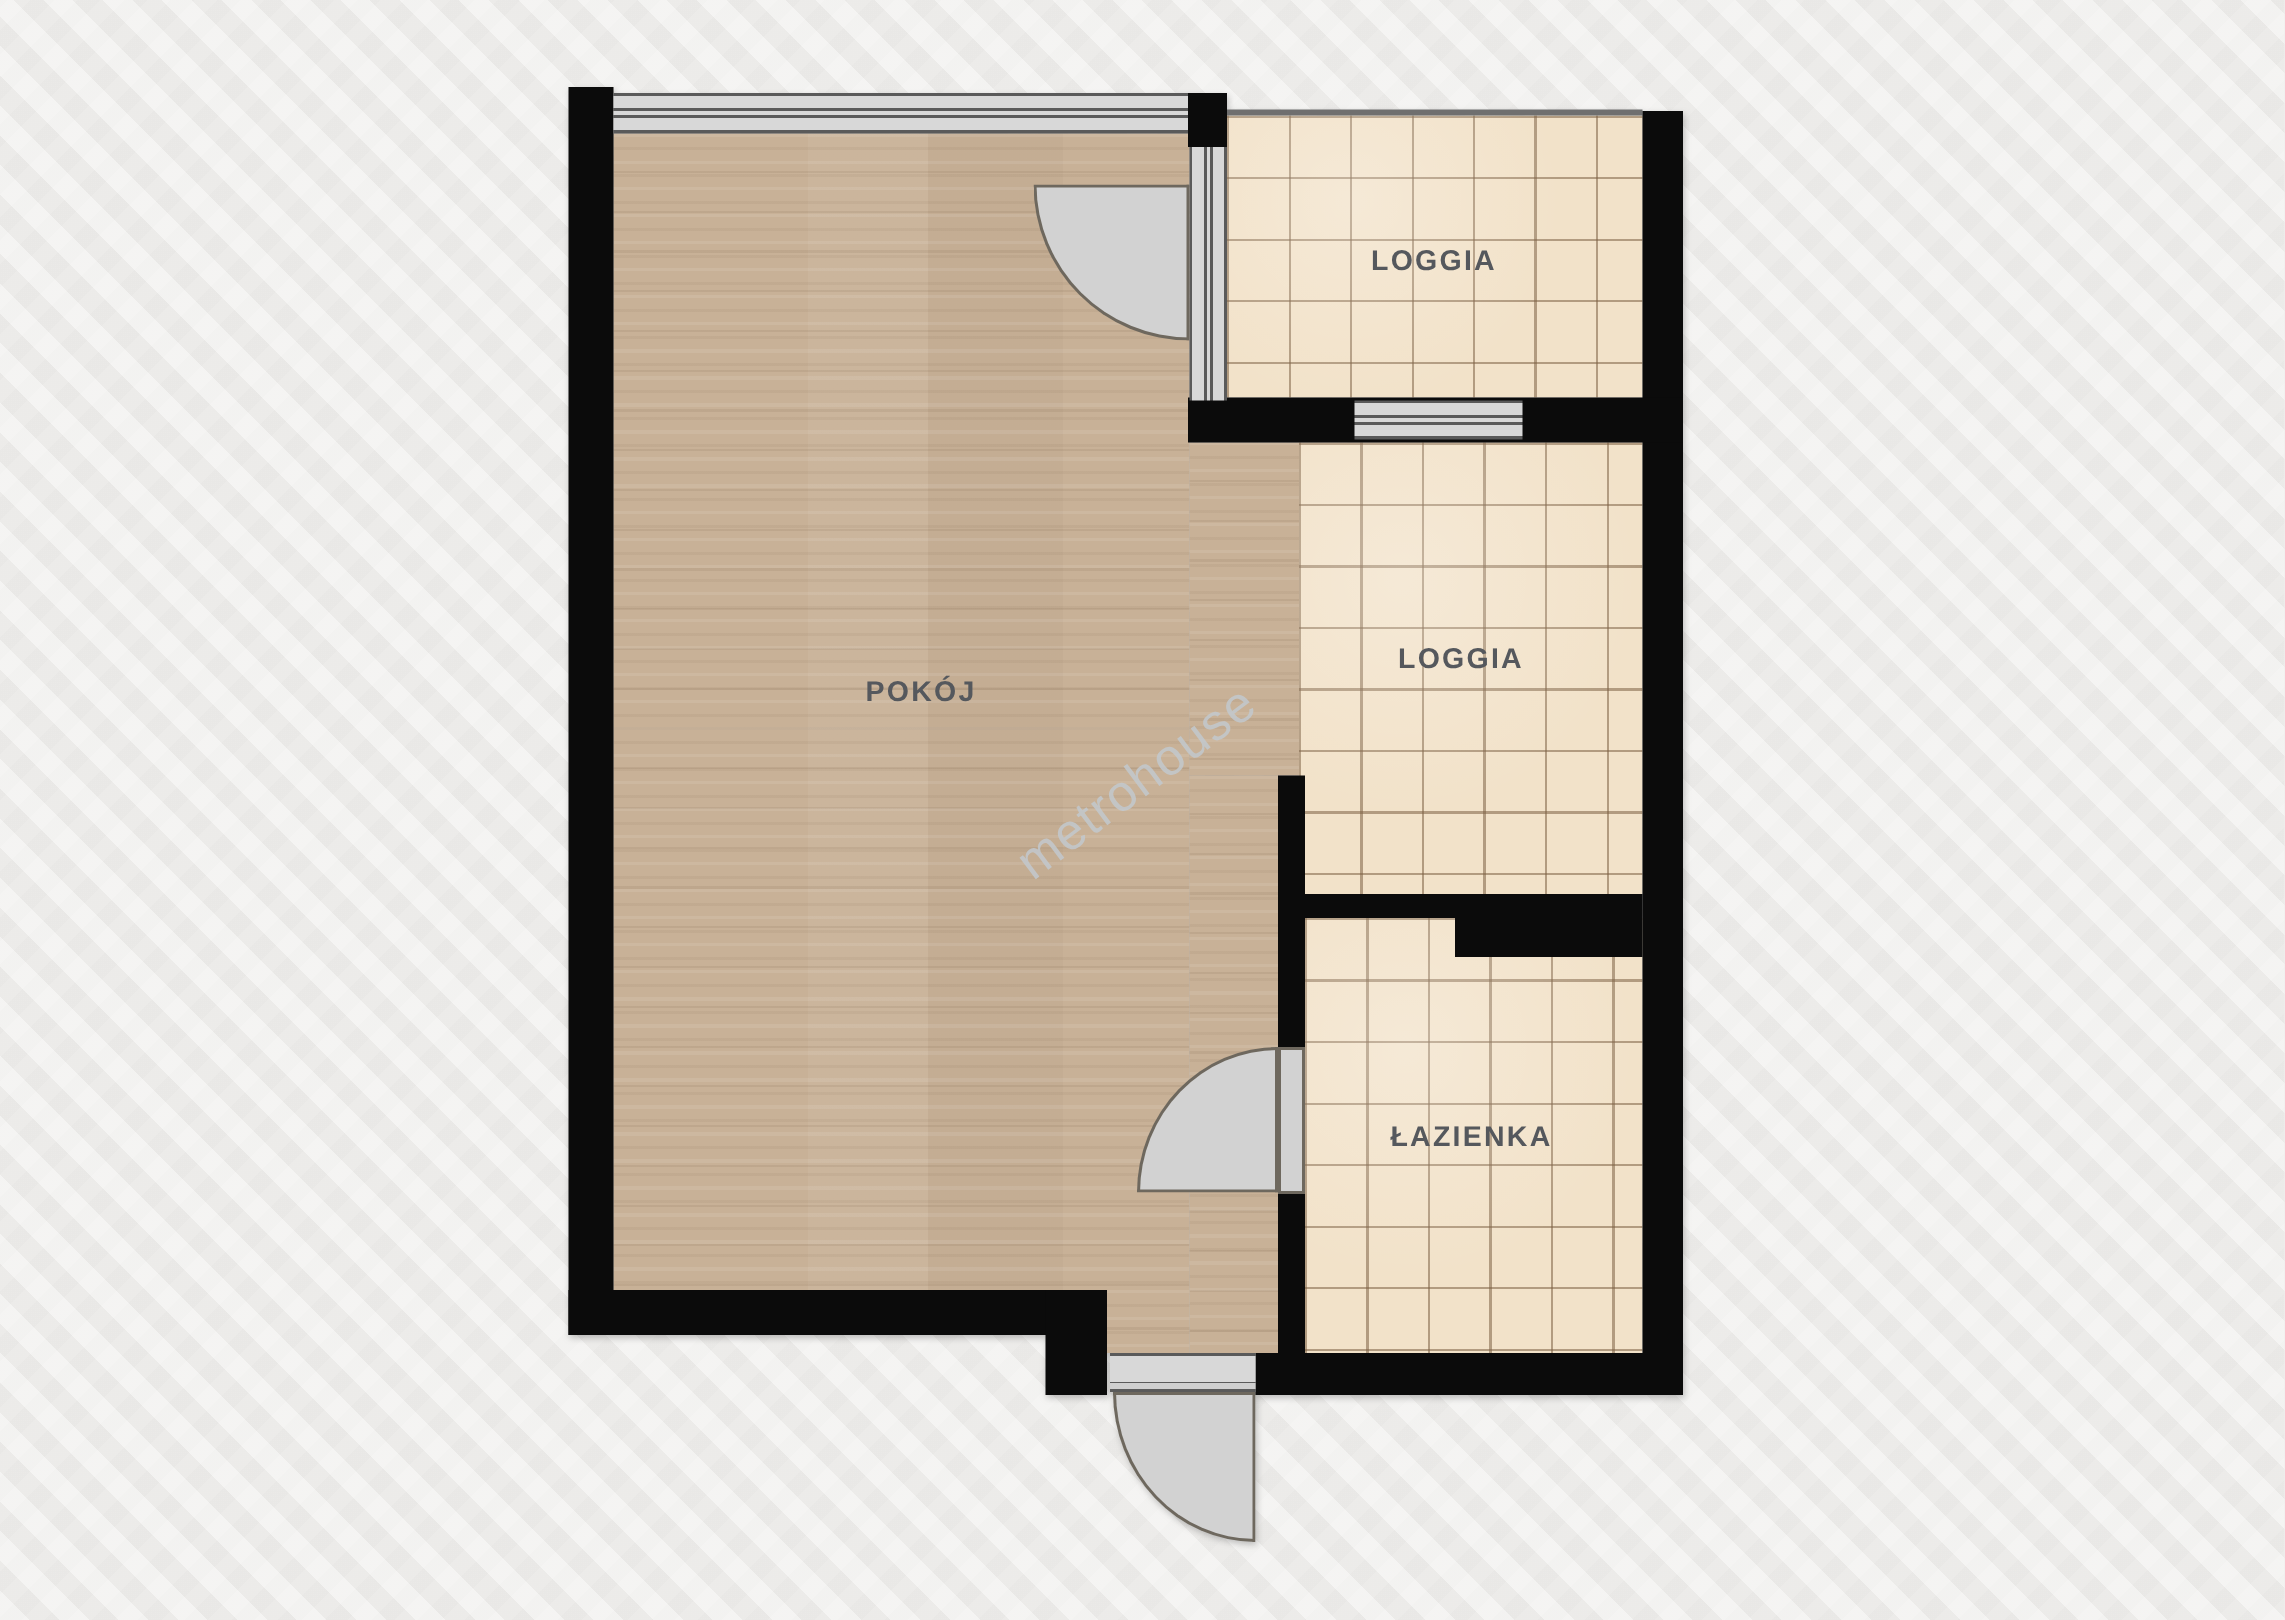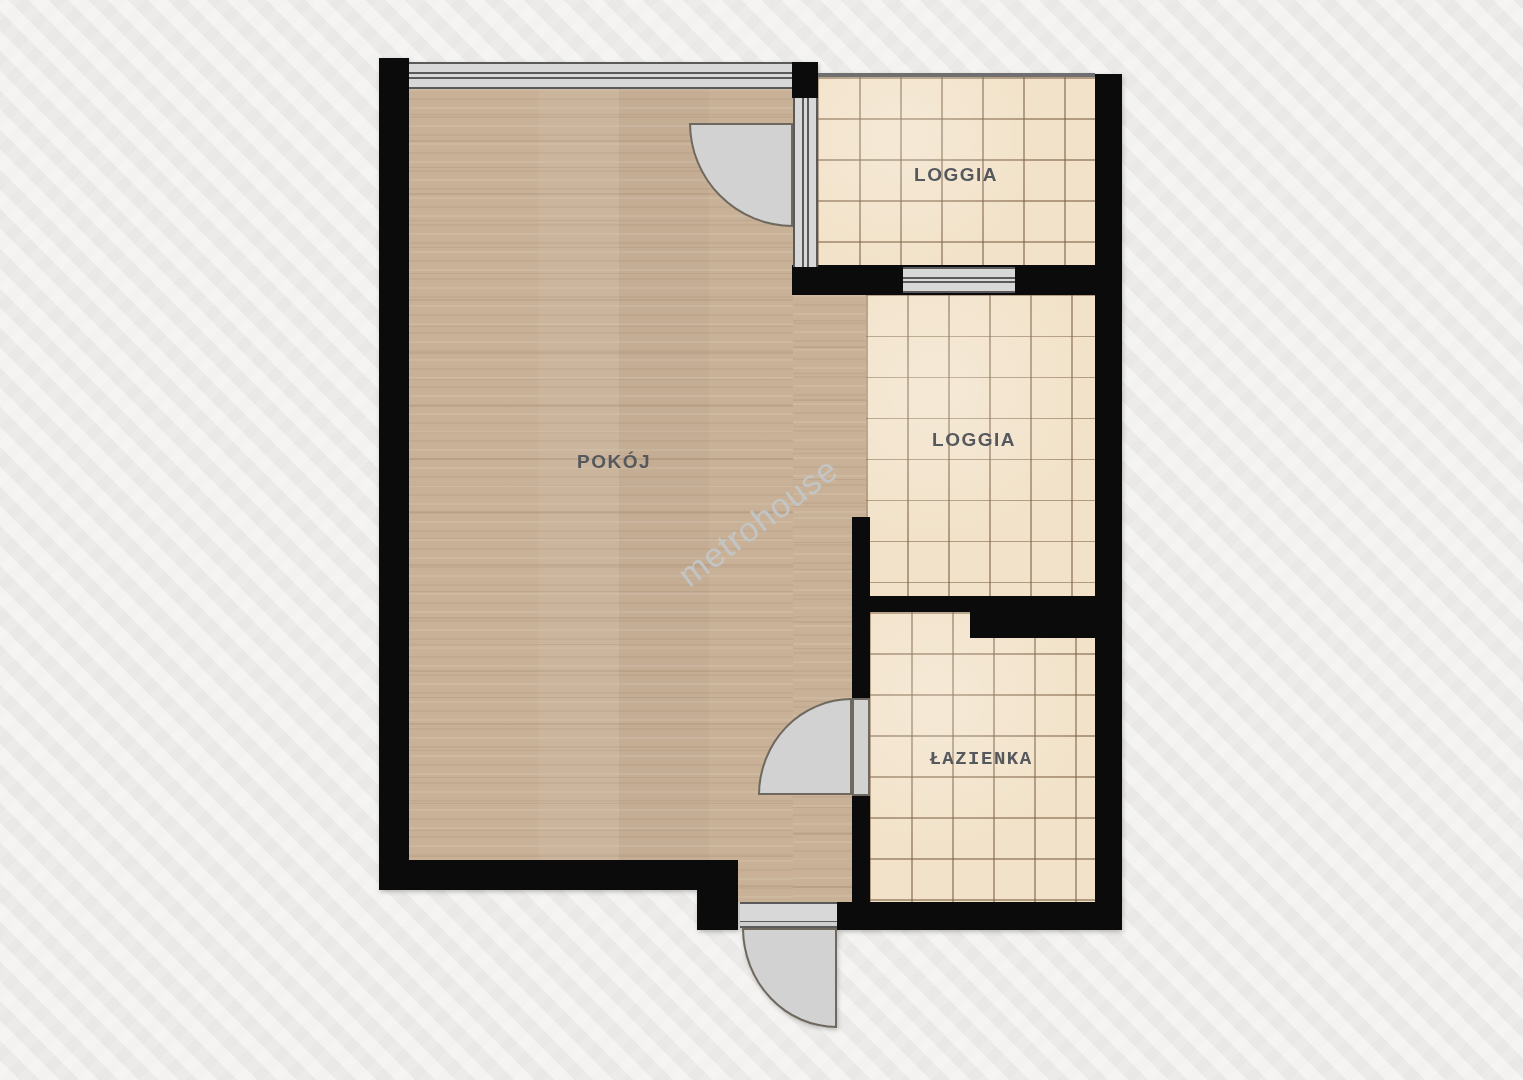--- a/index.html
+++ b/index.html
@@ -137,15 +137,15 @@
   <div class="abs threshold" style="left:740px;top:902px;width:97px;height:26px;"></div>
 
   <div class="abs swing bl" style="left:689px;top:123px;width:104px;height:104px;"></div>
   <div class="abs door-panel" style="left:852px;top:698px;width:18px;height:98px;"></div>
   <div class="abs swing tl" style="left:758px;top:698px;width:94px;height:97px;"></div>
   <div class="abs swing bl" style="left:742px;top:928px;width:95px;height:100px;"></div>
 
   <div class="abs room-label" style="left:614px;top:442px;margin-top:20px;">POKÓJ</div>
   <div class="abs room-label" style="left:956px;top:175px;">LOGGIA</div>
   <div class="abs room-label" style="left:974px;top:440px;">LOGGIA</div>
-  <div class="abs room-label" style="left:981px;top:759px;font-family:Liberation Mono, monospace;">ŁAZIENKA</div>
+  <div class="abs room-label" style="left:981px;top:759px;">ŁAZIENKA</div>
 
 </div>
 
 </body></html>

